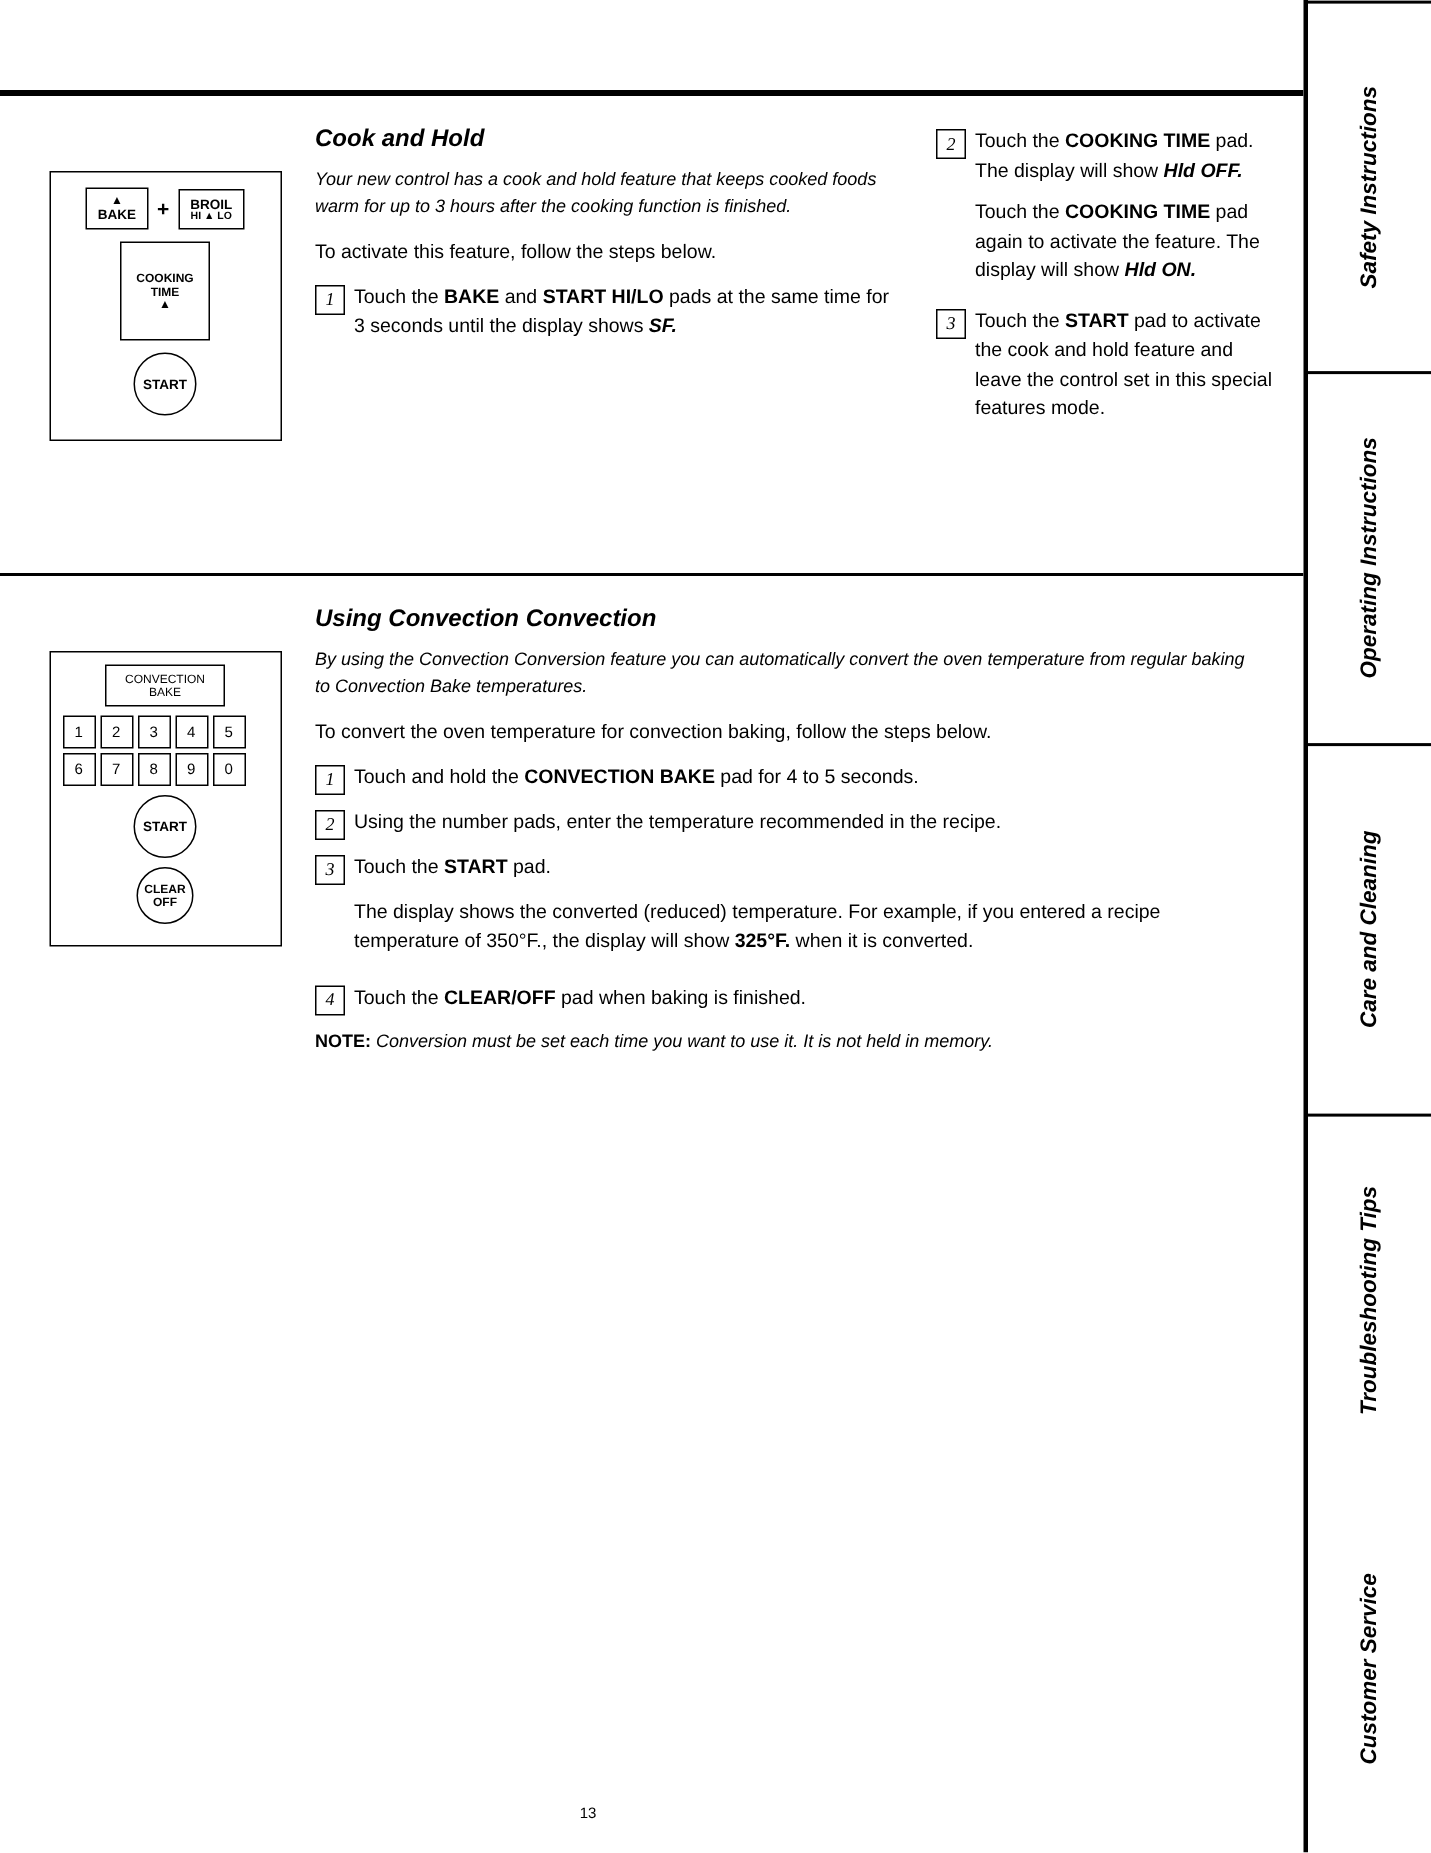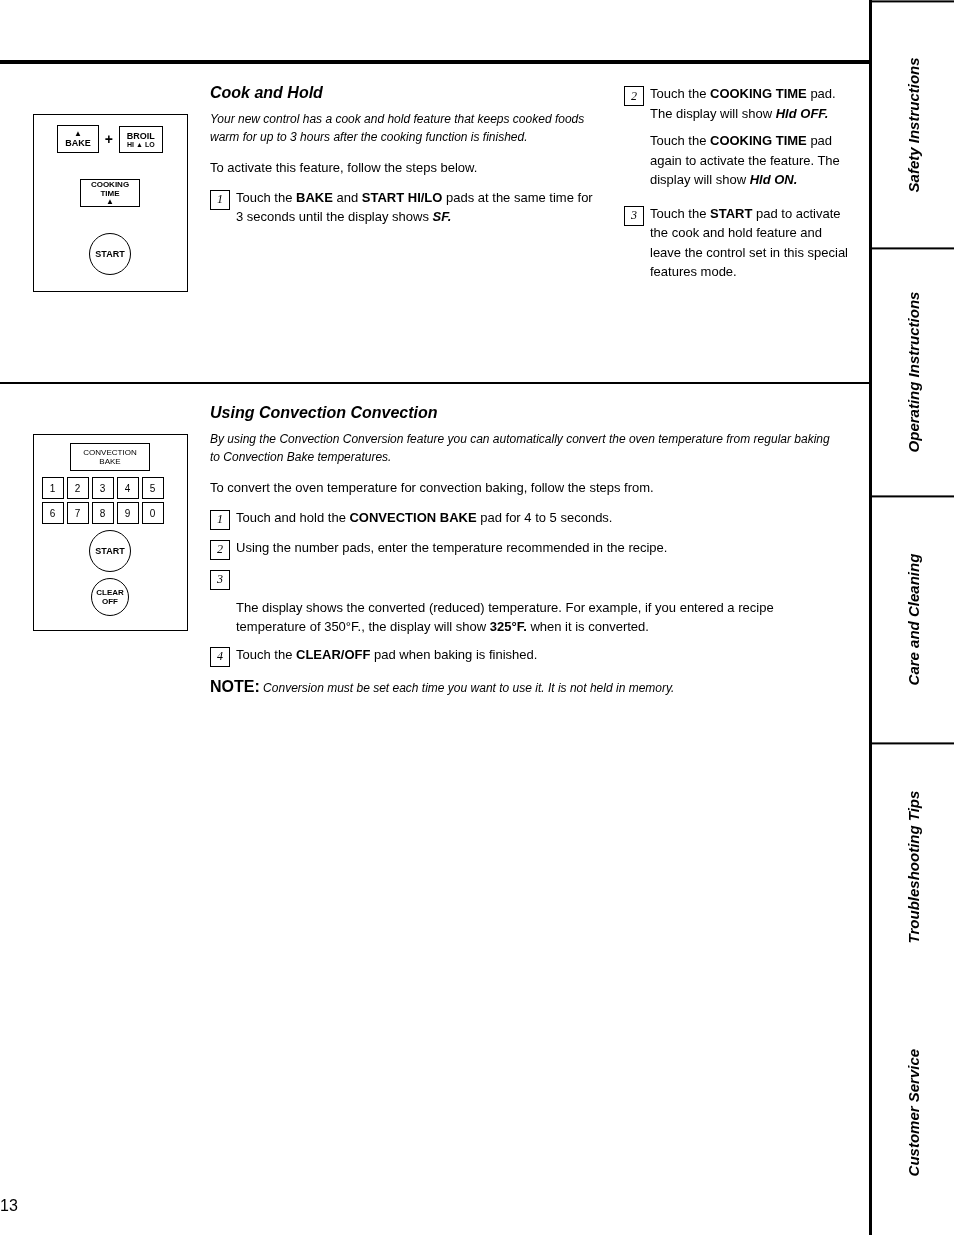--- a/index.html
+++ b/index.html
@@ -94,26 +94,26 @@
 
     .plus-sign {
       font-size: 14px;
       font-weight: bold;
       margin: 0 2px;
     }
 
     
     .btn-cooking-time {
       border: 1.5px solid #000;
-      padding: 0 8px;
+      padding: 19px 8px;
       font-size: 8px;
       font-weight: bold;
       text-align: center;
       width: 60px;
-      margin: 20px auto;
+      margin: 2px auto;
       display: block;
     }
 
     
     .section-content {
       flex: 1;
       padding: 0 10px;
     }
 
     .section-title {
@@ -193,21 +193,21 @@
     }
 
     .note-text {
       font-size: 12px;
       line-height: 1.5;
       margin-top: 8px;
     }
 
     .note-label {
       font-weight: bold;
-      font-size: 16px;
+      font-size: 12px;
     }
 
     
     .right-sidebar {
       width: 85px;
       background: #fff;
       display: flex;
       flex-direction: column;
       border-left: 3px solid #000;
       position: relative;
@@ -351,21 +351,21 @@
 
           <div class="diagram-row">
             <div class="btn-round" style="width:38px;height:38px;font-size:8px;">CLEAR<br>OFF</div>
           </div>
         </div>
       </div>
 
       <div class="section-content">
         <div class="section-title">Using Convection Convection</div>
         <div class="intro-italic">By using the Convection Conversion feature you can automatically convert the oven temperature from regular baking to Convection Bake temperatures.</div>
-        <div class="paragraph">To convert the oven temperature for convection baking, follow the steps from.</div>
+        <div class="paragraph">To convert the oven temperature for convection baking, follow the steps below.</div>
 
         <div class="step-row">
           <div class="step-num">
               <em>1</em>
             </div>
           <div class="step-text">
             Touch and hold the <strong>CONVECTION BAKE</strong> pad for 4 to 5 seconds.
           </div>
         </div>
 
@@ -375,43 +375,46 @@
             </div>
           <div class="step-text">
             Using the number pads, enter the temperature recommended in the recipe.
           </div>
         </div>
 
         <div class="step-row">
           <div class="step-num">
               <em>3</em>
             </div>
-        </div>
-        <div class="paragraph" style="margin-left:26px; margin-bottom:8px;">
+          <div class="step-text">
+            Touch the <strong>START</strong> pad.
+          </div>
+        </div>
+        <div class="paragraph" style="margin-left:26px; margin-bottom:18px;">
           The display shows the converted (reduced) temperature. For example, if you entered a recipe temperature of 350°F., the display will show <strong>325°F.</strong> when it is converted.
         </div>
 
         <div class="step-row">
           <div class="step-num">
               <em>4</em>
             </div>
           <div class="step-text">
             Touch the <strong>CLEAR/OFF</strong> pad when baking is finished.
           </div>
         </div>
 
         <div class="note-text">
           <span class="note-label">NOTE:</span><em> Conversion must be set each time you want to use it. It is not held in memory.</em>
         </div>
 
       </div>
 
     </div>
 
-    <div style="position:absolute; bottom:20px; left:0; right:85px; font-size:16px;">13</div>
+    <div style="position:absolute; bottom:20px; left:0; right:85px; text-align:center; font-size:10px;">13</div>
 
   </div>
 
   <div class="right-sidebar">
     <div class="sidebar-section">
       <span>Safety Instructions</span>
     </div>
     <div class="sidebar-section">
       <span>Operating Instructions</span>
     </div>

